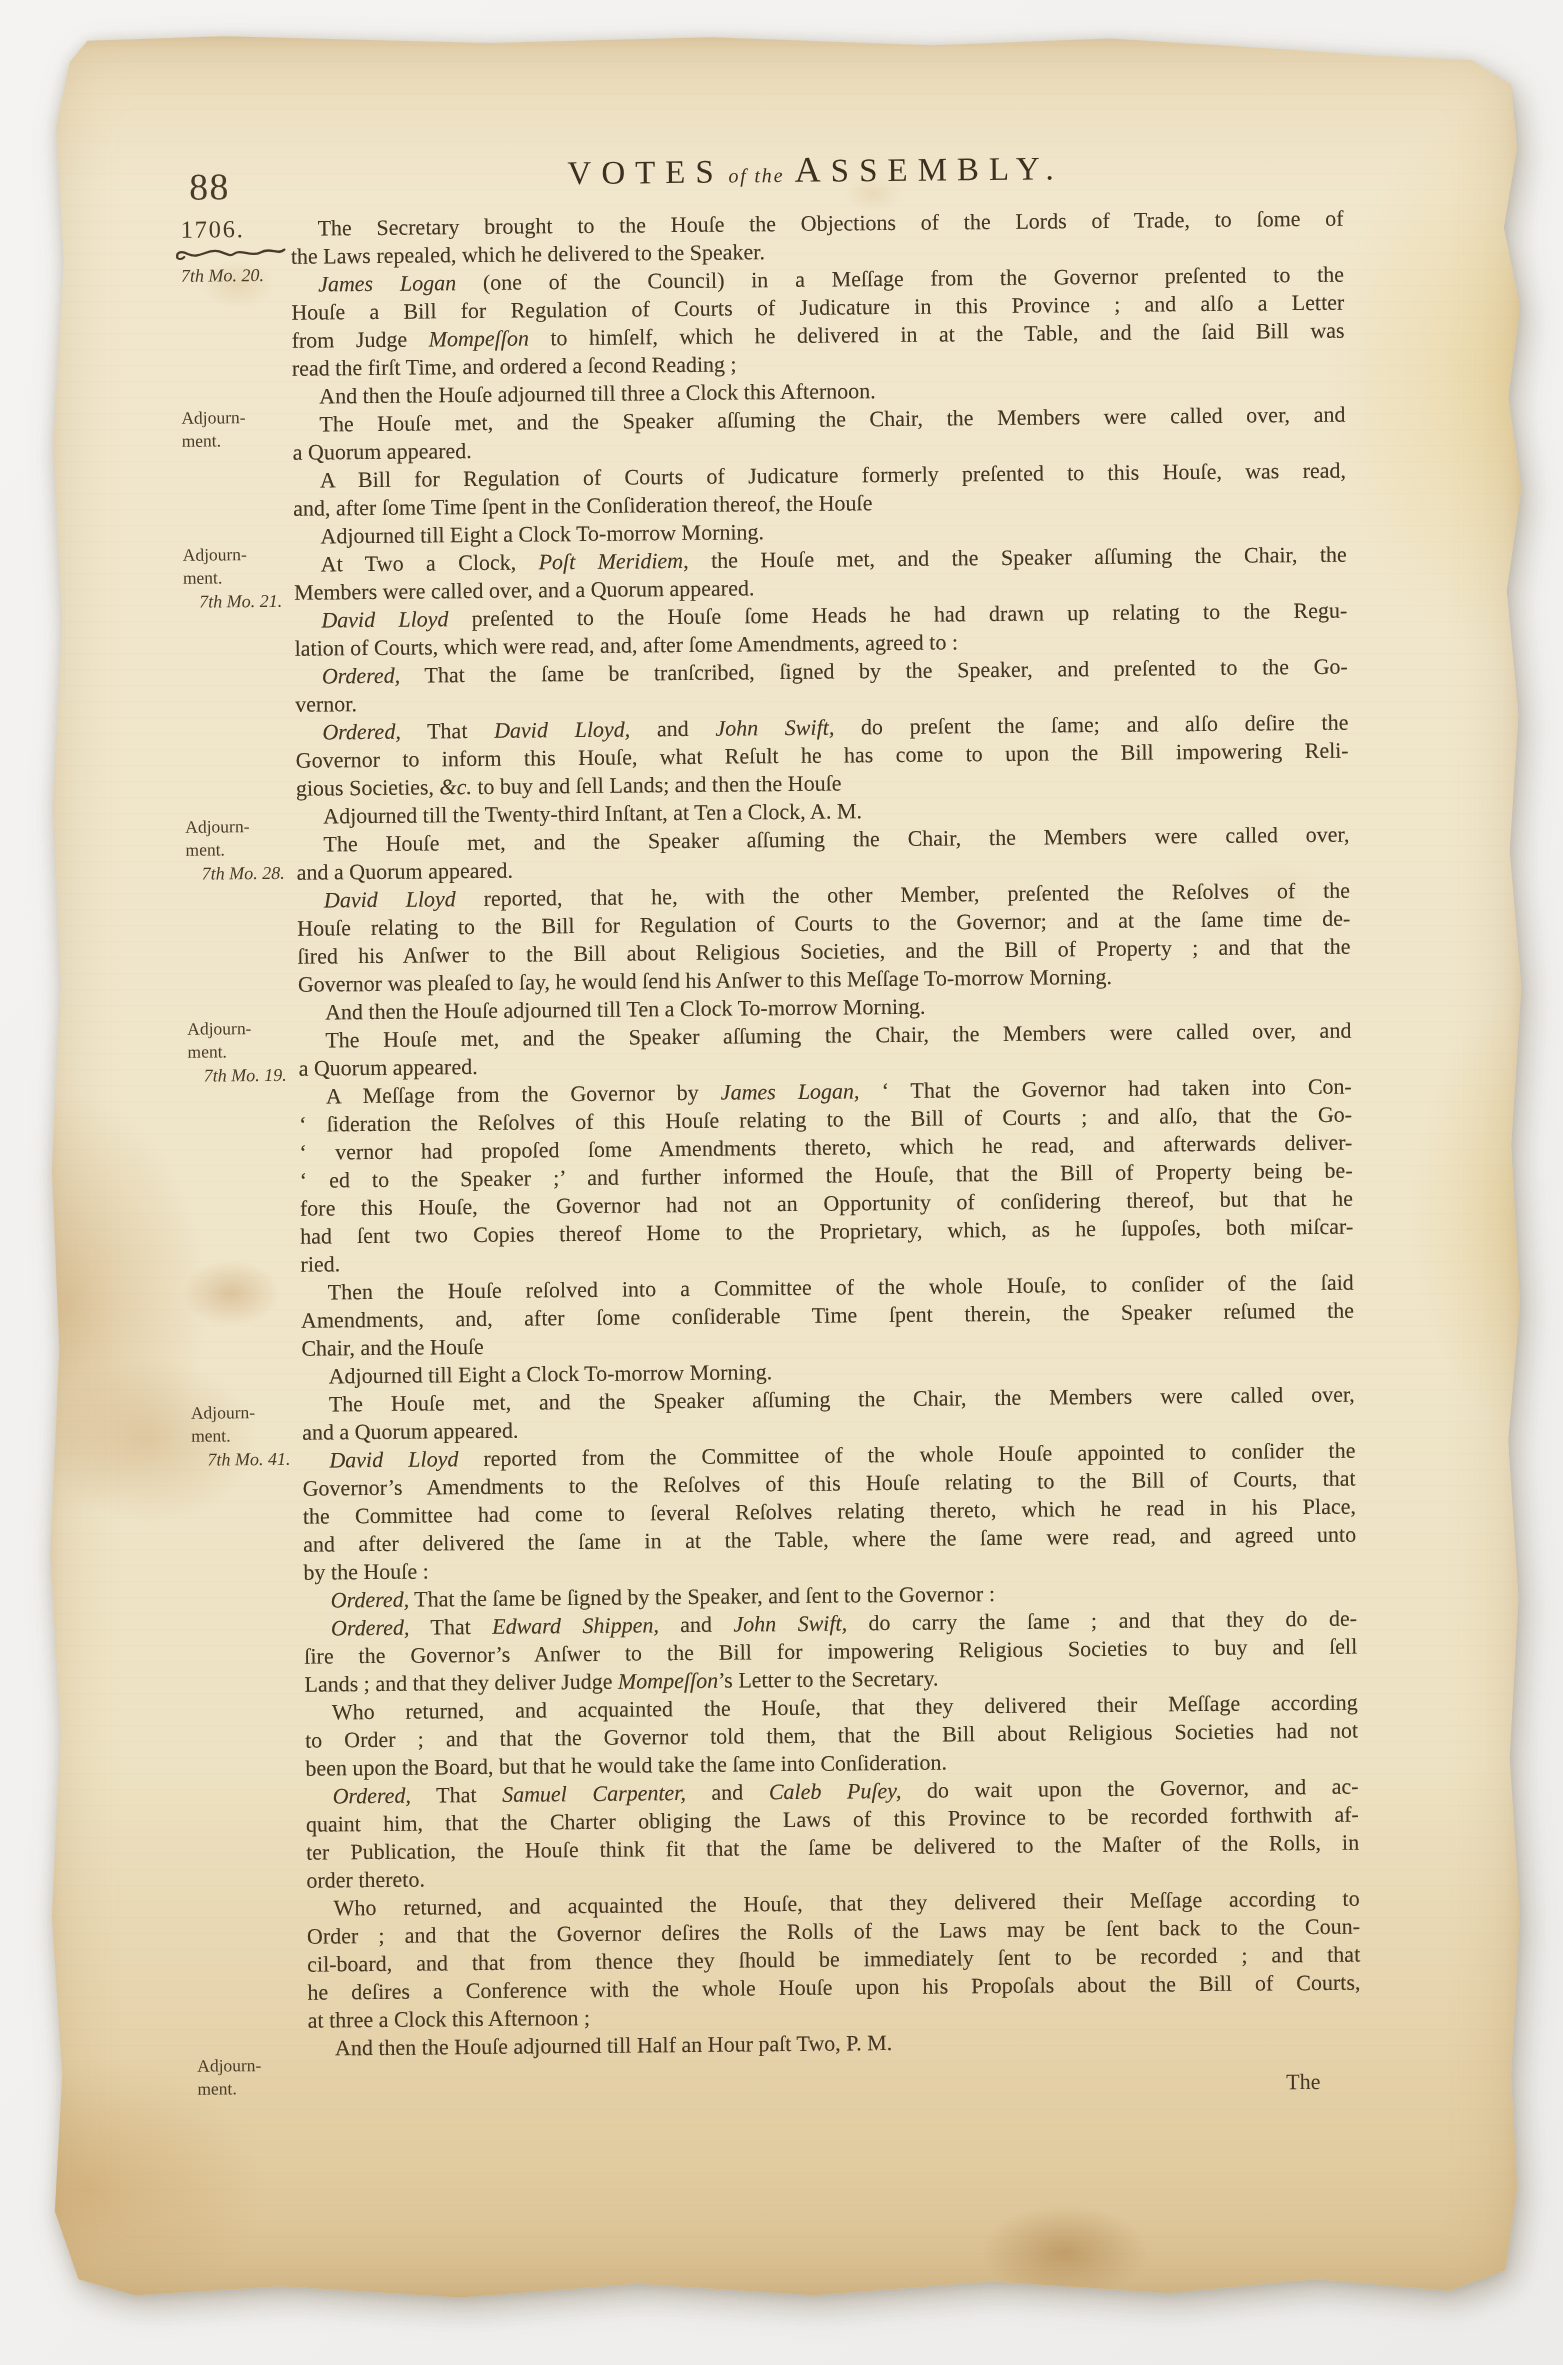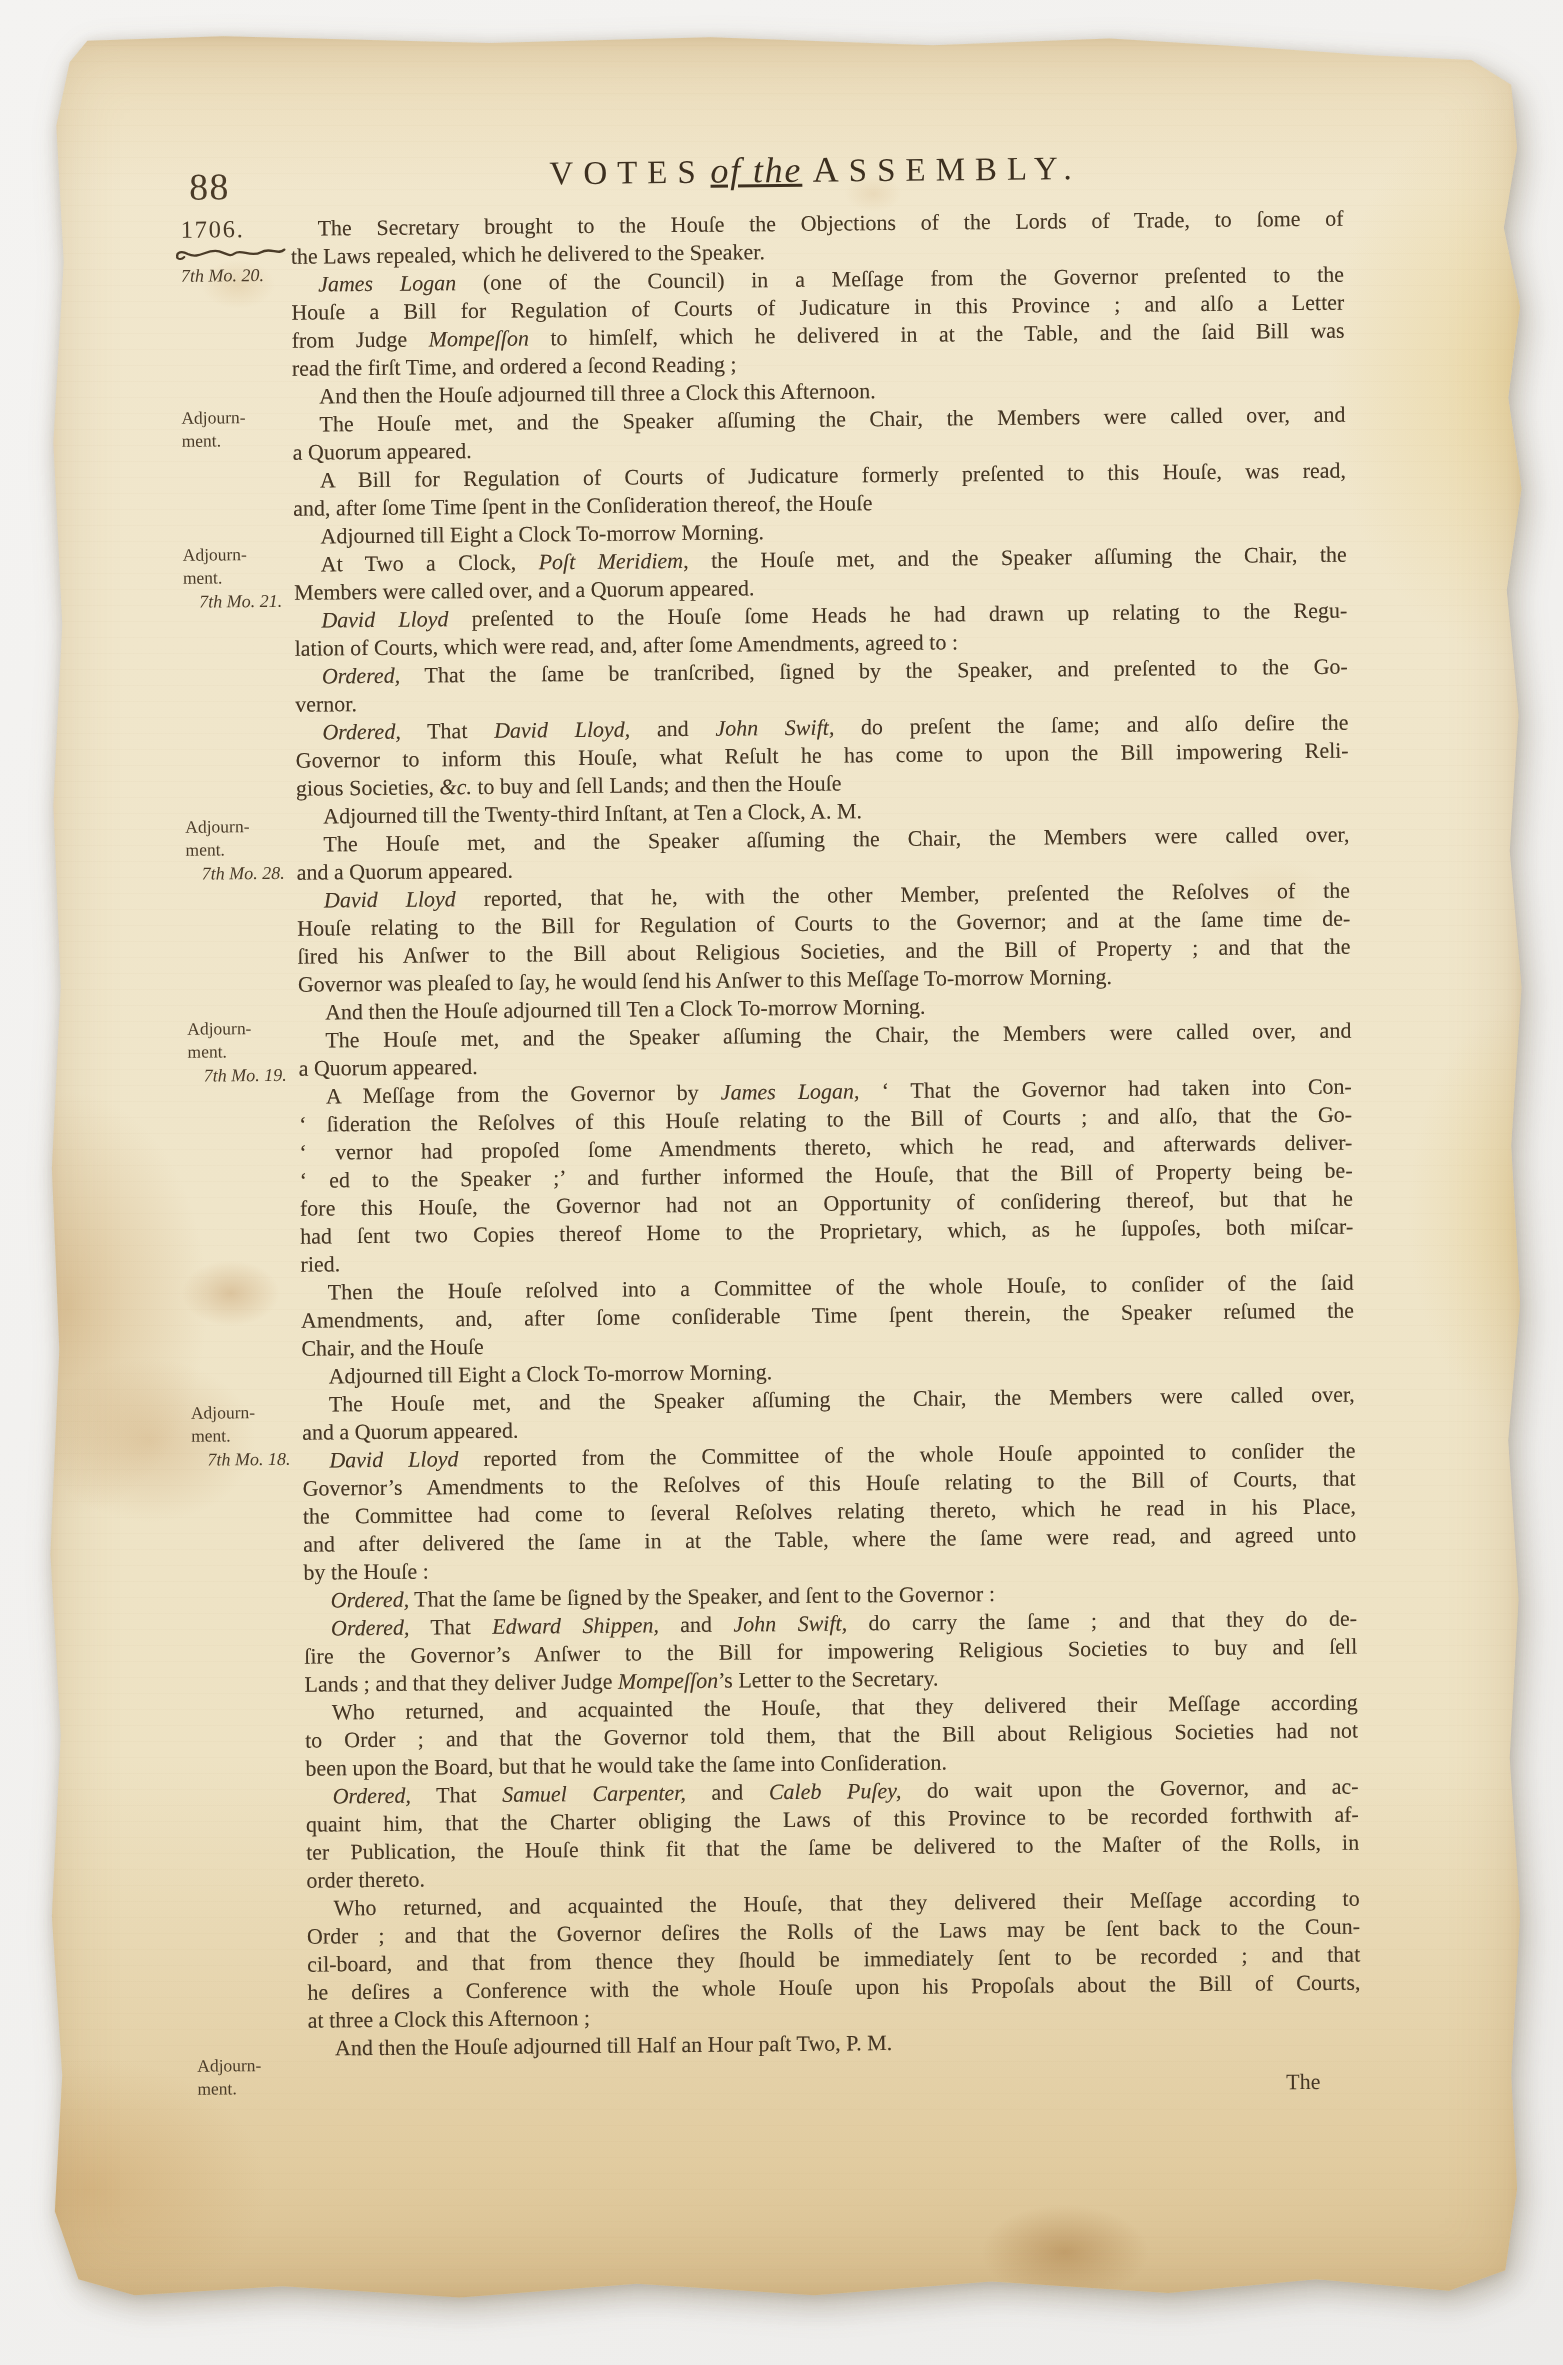--- a/index.html
+++ b/index.html
@@ -34,21 +34,21 @@
       99.0% 62%,99.7% 69%,99.1% 76%,99.8% 83%,99.2% 90%,99.6% 95%,98.8% 98.6%,
       95% 99.5%,86% 99.0%,76% 99.6%,64% 99.1%,52% 99.7%,40% 99.2%,28% 99.8%,16% 99.3%,6% 99.7%,2.2% 99.0%,
       0.6% 96%,1.1% 90%,0.4% 83%,1.0% 75%,0.3% 67%,0.9% 58%,0.4% 50%,1.0% 42%,0.5% 34%,1.1% 26%,0.5% 18%,1.2% 10%,0.7% 4%,1.6% 1.2%);
   }
   .content{position:absolute;inset:0;transform:rotate(-0.55deg);transform-origin:50% 38%;color:#453624;}
 
   .page-number{position:absolute;left:150px;top:124px;font-size:38px;color:#4a3b28;letter-spacing:1.2px;}
   .running-title{position:absolute;left:251px;top:114px;width:1051px;text-align:center;color:#3d3020;white-space:nowrap;}
   .running-title .caps{font-size:33px;letter-spacing:10px;}
   .running-title .caps-init{font-size:36px;letter-spacing:10px;}
-  .running-title .ital{font-size:36px;font-style:italic;letter-spacing:1.8px;margin:0 8.2px 0 2.3px;text-decoration:underline;}
+  .running-title .ital{font-size:20px;font-style:italic;letter-spacing:1.8px;margin:0 8.2px 0 2.3px;}
 
   .year-block{position:absolute;left:141px;top:175px;width:175px;color:#4a3b28;}
   .year-block .year{font-size:24.5px;letter-spacing:1.8px;}
   .year-block .flourish{margin:1.2px 0 0 -7px;}
   .year-block .sess{font-size:18px;font-style:italic;white-space:nowrap;margin-top:1.2px;}
 
   .margin-note{position:absolute;left:140px;width:158px;color:#4a3b28;}
   .margin-note .mn-line{font-size:17.5px;line-height:23.4px;white-space:nowrap;}
   .margin-note .mn-line i{font-size:18px;margin-left:16px;}
 
@@ -105,21 +105,21 @@
             <div class="mn-line" style="line-height: 23.4px;"><i>7th Mo. 28.</i></div>
           </div>
           <div class="margin-note" style="top: 977px;">
             <div class="mn-line" style="line-height: 23.4px;">Adjourn-</div>
             <div class="mn-line" style="line-height: 23.4px;">ment.</div>
             <div class="mn-line" style="line-height: 23.4px;"><i>7th Mo. 19.</i></div>
           </div>
           <div class="margin-note" style="top: 1361px;">
             <div class="mn-line" style="line-height: 23.4px;">Adjourn-</div>
             <div class="mn-line" style="line-height: 23.4px;">ment.</div>
-            <div class="mn-line" style="line-height: 23.4px;"><i>7th Mo. 18.</i></div>
+            <div class="mn-line" style="line-height: 23.4px;"><i>7th Mo. 41.</i></div>
           </div>
           <div class="margin-note" style="top: 2014px;">
             <div class="mn-line" style="line-height: 23.4px;">Adjourn-</div>
             <div class="mn-line" style="line-height: 23.4px;">ment.</div>
           </div>
         </div>
 
       <div class="text-column" id="text-column">
           <div class="para">
             <div class="line first">The Secretary brought to the Houſe the Objections of the Lords of Trade, to ſome of</div>

